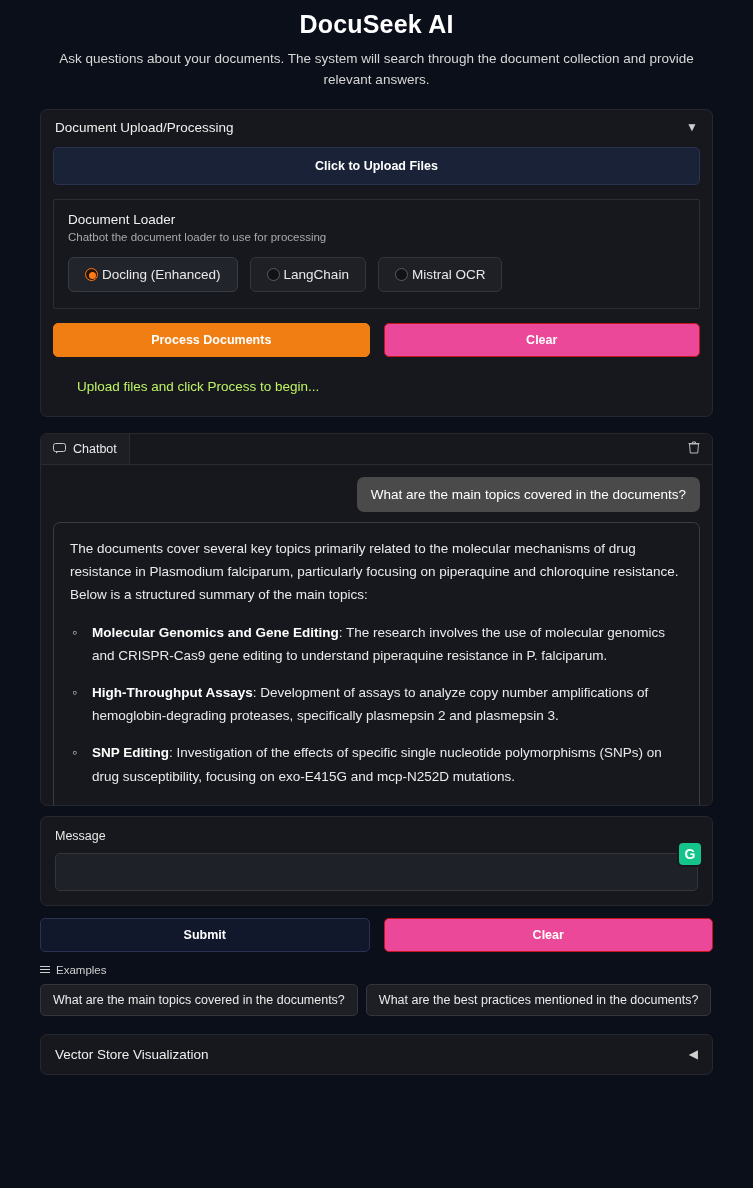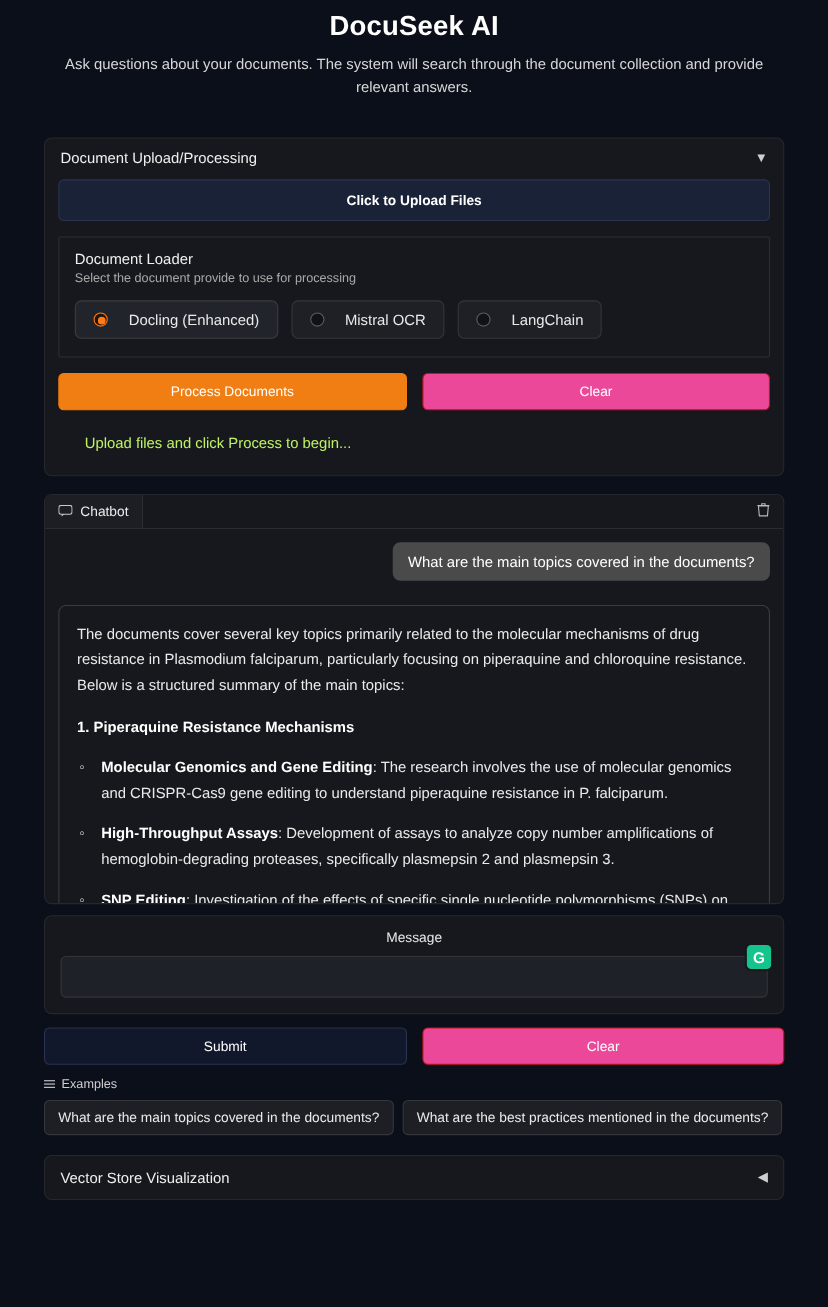--- a/index.html
+++ b/index.html
@@ -26,21 +26,21 @@
     color: #ffffff;
     margin: 10px 0 6px 0;
     letter-spacing: 0.2px;
   }
   .app-subtitle {
     text-align: center;
     font-size: 13.5px;
     line-height: 1.55;
     color: #d7d7d7;
     max-width: 680px;
-    margin: 10px auto 34px auto;
+    margin: 10px auto 18px auto;
   }
 
   
   .panel {
     background: #16181d;
     border: 1px solid #26282d;
     border-radius: 7px;
     margin: 0 32px 16px 32px;
   }
   .panel-header {
@@ -85,21 +85,21 @@
   }
   .loader-sub {
     font-size: 11.5px;
     color: #a9a9a9;
     margin-bottom: 14px;
   }
   .radio-row { display: flex; gap: 12px; }
   .radio-opt {
     display: flex;
     align-items: center;
-    gap: 19px;
+    gap: 4px;
     background: #1e2026;
     border: 1px solid #34363d;
     border-radius: 6px;
     padding: 9px 16px;
     font-size: 13.5px;
     color: #e9e9e9;
     cursor: pointer;
   }
   .radio-opt.selected { background: #22242b; border-color: #3a3c44; }
   .radio-dot {
@@ -122,21 +122,21 @@
     border-radius: 50%;
     background: #ff7a18;
   }
 
   .btn-row { display: flex; gap: 14px; }
   .btn {
     flex: 1;
     text-align: center;
     border-radius: 5px;
     font-size: 12.5px;
-    font-weight: normal;
+    font-weight: bold;
     padding: 9px 0;
     cursor: pointer;
     border: 1px solid transparent;
   }
   .btn-process { background: #f07e13; color: #ffffff; border-color: #f07e13; }
   .btn-clear { background: #ec4899; color: #ffffff; border-color: #c4161c; }
   .btn-submit { background: #11182b; color: #ffffff; border: 1px solid #2a3350; }
 
   .status-text {
     font-size: 13.5px;
@@ -185,21 +185,21 @@
   .msg-user-row { display: flex; justify-content: flex-end; }
   .msg-user {
     background: #4a4a4a;
     color: #ffffff;
     border-radius: 7px;
     padding: 10px 14px;
     font-size: 13.5px;
     max-width: 72%;
   }
   .msg-bot {
-    margin-top: 22px;
+    margin-top: 10px;
     border: 1px solid #3a3c42;
     border-radius: 7px;
     padding: 14px 16px;
     font-size: 13.5px;
     line-height: 1.72;
     color: #eaeaea;
     background: #16181d;
   }
   .msg-bot p { margin: 0 0 14px 0; }
   .msg-bot .h-item { font-weight: bold; color: #ffffff; margin: 0 0 14px 0; }
@@ -219,21 +219,21 @@
   .bullet b { color: #ffffff; }
 
   
   .message-block {
     margin: 10px 32px 12px 32px;
     background: #16181d;
     border: 1px solid #26282d;
     border-radius: 7px;
     padding: 12px 14px 14px 14px;
   }
-  .message-label { font-size: 12.5px; color: #e8e8e8; margin-bottom: 10px; text-align: center; }
+  .message-label { font-size: 12.5px; color: #e8e8e8; margin-bottom: 10px; }
   .message-input {
     position: relative;
     background: #1f2128;
     border: 1px solid #33353c;
     border-radius: 5px;
     height: 38px;
     display: flex;
     align-items: center;
     padding: 0 10px;
   }
@@ -320,33 +320,33 @@
     <div class="panel-header">
       <span>Document Upload/Processing</span>
       <span class="caret">▼</span>
     </div>
     <div class="panel-body">
 
       <div class="upload-btn">Click to Upload Files</div>
 
       <div class="loader-box">
         <div class="loader-title">Document Loader</div>
-        <div class="loader-sub">Select the document provide to use for processing</div>
+        <div class="loader-sub">Chatbot the document loader to use for processing</div>
         <div class="radio-row">
           <div class="radio-opt selected">
             <span class="radio-dot"></span>
             <span>Docling (Enhanced)</span>
           </div>
           <div class="radio-opt">
             <span class="radio-dot"></span>
-            <span>Mistral OCR</span>
+            <span>LangChain</span>
           </div>
           <div class="radio-opt">
             <span class="radio-dot"></span>
-            <span>LangChain</span>
+            <span>Mistral OCR</span>
           </div>
         </div>
       </div>
 
       <div class="btn-row">
         <div class="btn btn-process">Process Documents</div>
         <div class="btn btn-clear">Clear</div>
       </div>
 
       <div class="status-text">Upload files and click Process to begin...</div>
@@ -371,21 +371,20 @@
       </div>
     </div>
 
     <div class="chat-body">
       <div class="msg-user-row">
         <div class="msg-user">What are the main topics covered in the documents?</div>
       </div>
 
       <div class="msg-bot">
         <p>The documents cover several key topics primarily related to the molecular mechanisms of drug resistance in Plasmodium falciparum, particularly focusing on piperaquine and chloroquine resistance. Below is a structured summary of the main topics:</p>
-        <p class="h-item">1. Piperaquine Resistance Mechanisms</p>
         <div class="bullet">
           <b>Molecular Genomics and Gene Editing</b><span>: The research involves the use of molecular genomics and CRISPR-Cas9 gene editing to understand piperaquine resistance in P. falciparum.</span>
         </div>
         <div class="bullet">
           <b>High-Throughput Assays</b><span>: Development of assays to analyze copy number amplifications of hemoglobin-degrading proteases, specifically plasmepsin 2 and plasmepsin 3.</span>
         </div>
         <div class="bullet">
           <b>SNP Editing</b><span>: Investigation of the effects of specific single nucleotide polymorphisms (SNPs) on drug susceptibility, focusing on exo-E415G and mcp-N252D mutations.</span>
         </div>
       </div>

